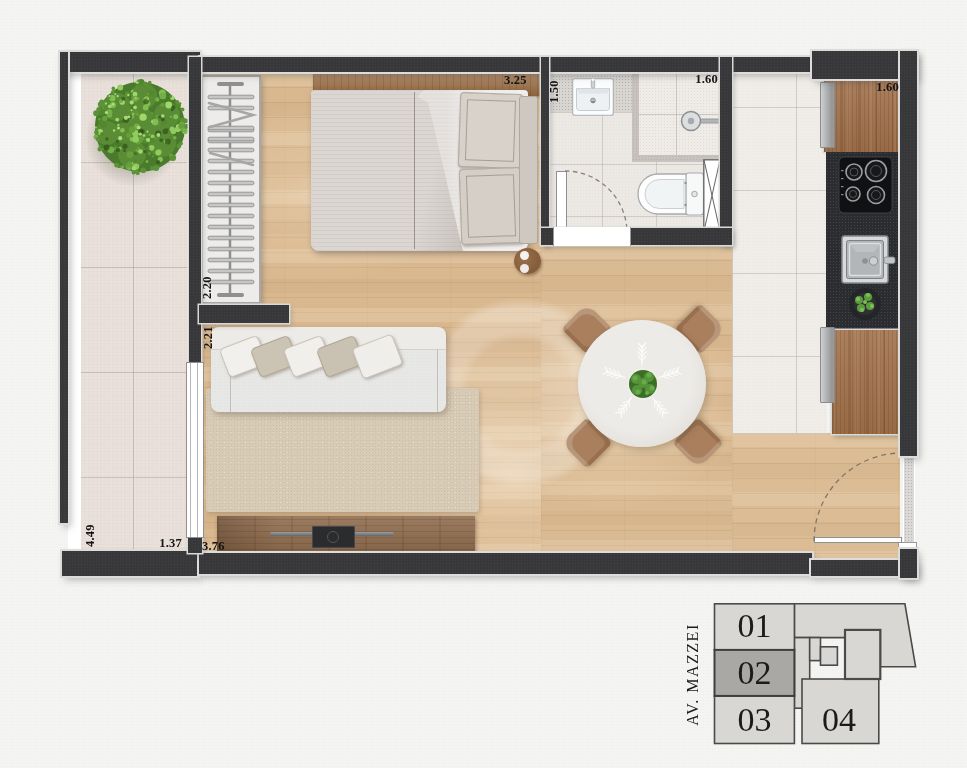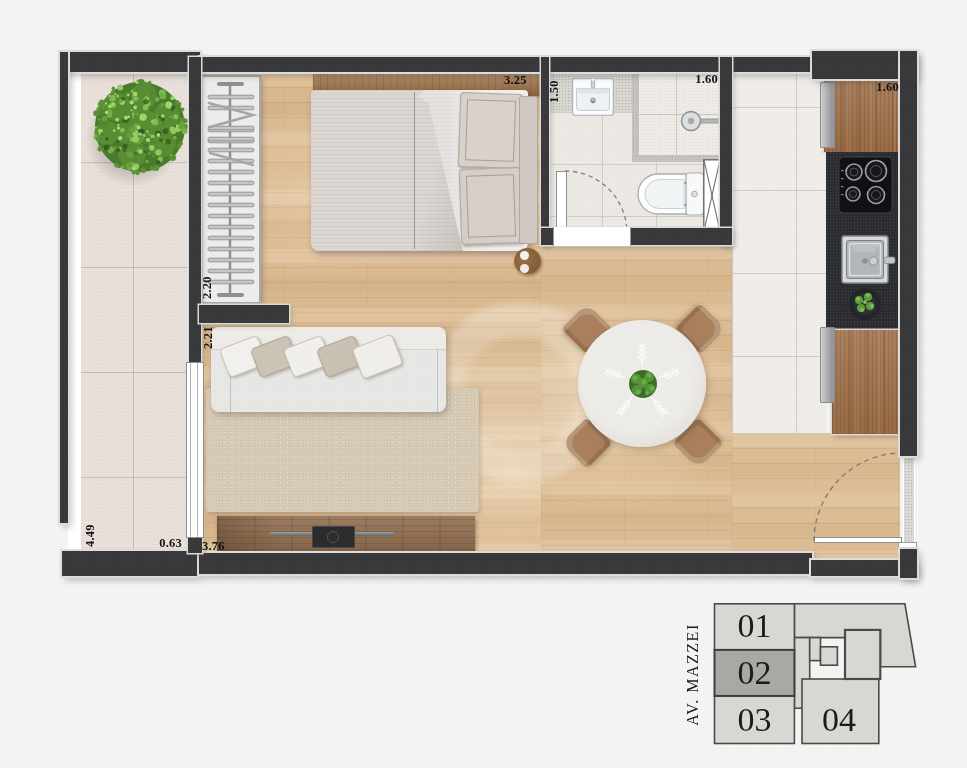--- a/index.html
+++ b/index.html
@@ -612,21 +612,21 @@
 <div class="dim" style="left:683px;top:73px;width:35px;text-align:right;">1.60</div>
 
 <div class="dim" style="left:864px;top:81px;width:35px;text-align:right;">1.60</div>
 
 <div class="dim dimv" style="left:201px;top:299px;">2.20</div>
 
 <div class="dim dimv" style="left:202px;top:349px;">2.21</div>
 
 <div class="dim dimv" style="left:84px;top:547px;">4.49</div>
 
-<div class="dim" style="left:147px;top:537px;width:35px;text-align:right;">0.63</div>
+<div class="dim" style="left:147px;top:537px;width:35px;text-align:right;">1.37</div>
 
 <div class="dim" style="left:202px;top:540px;">3.76</div>
 
 <svg style="position:absolute;left:670px;top:590px;" width="260" height="170" viewBox="0 0 260 170">
 <g fill="#d8d7d4" stroke="#4a4a4a" stroke-width="1.6">
 <path d="M124.4 13.8 H234.9 L245.6 76.7 H210.3 V39.9 H175 V47.6 H124.4 Z"></path>
 <rect x="124.4" y="47.6" width="15.3" height="70.6"></rect>
 <rect x="139.7" y="47.6" width="10.8" height="23"></rect>
 <rect x="150.5" y="56.8" width="16.9" height="18.4"></rect>
 <rect x="132" y="89" width="76.8" height="64.5"></rect>

